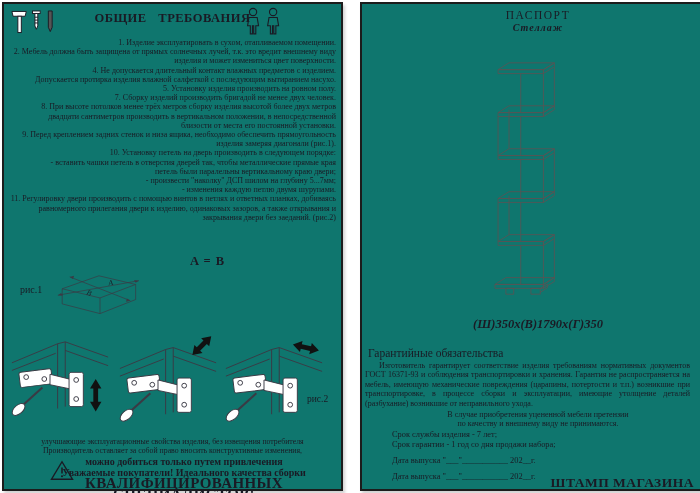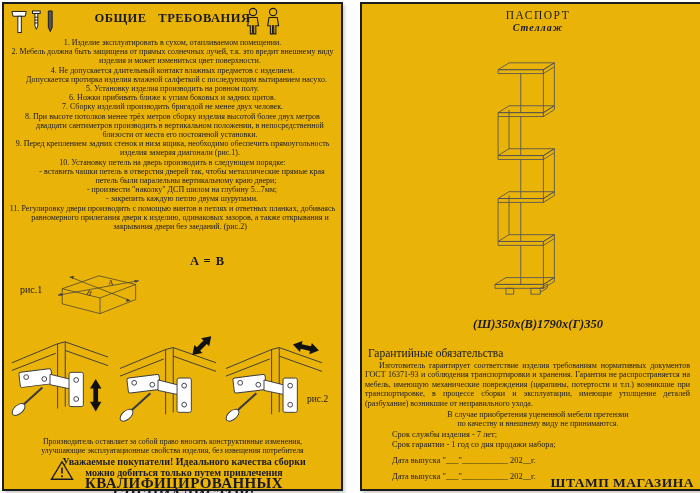--- a/index.html
+++ b/index.html
@@ -2,29 +2,29 @@
 <html><head>
 <meta charset="utf-8">
 <style>
   html,body{margin:0;padding:0;}
   body{
     width:700px;height:493px;position:relative;overflow:hidden;
     background:#ffffff;color:#1a1a24;
     font-family:"Liberation Serif","DejaVu Serif",serif;
   }
   .page{
-    position:absolute;top:2px;background:#eab308;border:2px solid #1c1c1c;
+    position:absolute;top:2px;background:#0f766e;border:2px solid #1c1c1c;
     box-shadow:2px 3px 3px rgba(0,0,0,.18);
   }
   #page-left{left:2px;width:337px;height:485px;}
   #page-right{left:360px;width:334px;height:485px;padding-left:6px;}
   .abs{position:absolute;}
   
   .gen-title{width:100%;text-align:center;top:7px;font-weight:bold;font-size:12.5px;word-spacing:8px;letter-spacing:.5px;}
-  .req-list{top:34px;left:5px;width:327px;font-size:8px;line-height:9.2px;text-align:center;}
+  .req-list{top:34px;left:5px;width:327px;font-size:8px;line-height:9.2px;text-align:right;}
   .li{padding-left:15px;text-indent:-15px;}
   .cont{padding-left:8px;}
   .dash{padding-left:27px;text-indent:-8px;}
   .fig-label{font-size:10px;}
   .ab-eq{font-size:12.5px;font-weight:bold;letter-spacing:1px;}
   .note{top:433px;width:100%;text-align:center;font-size:7.8px;line-height:9px;}
   .warn-text{top:453px;left:40px;width:280px;text-align:center;font-weight:bold;font-size:10px;line-height:10.5px;}
   .warn-text .caps{font-size:15px;letter-spacing:.4px;}
   
   .passport{top:5px;width:100%;text-align:center;font-size:11.5px;letter-spacing:1.5px;}
@@ -70,28 +70,27 @@
       </g>
     </svg>
   </span>
 
   <div class="abs req-list">
     <div class="li">1. Изделие эксплуатировать в сухом, отапливаемом помещении.</div>
     <div class="li">2. Мебель должна быть защищена от прямых солнечных лучей, т.к. это вредит внешнему виду изделия и может измениться цвет поверхности.</div>
     <div class="li">4. Не допускается длительный контакт влажных предметов с изделием.</div>
     <div class="cont">Допускается протирка изделия влажной салфеткой с последующим вытиранием насухо.</div>
     <div class="li">5. Установку изделия производить на ровном полу.</div>
-    <div class="li">6. Ножки прибивать ближе к углам боковых и задних щитов.</div>
     <div class="li">7. Сборку изделий производить бригадой не менее двух человек.</div>
     <div class="li">8. При высоте потолков менее трёх метров сборку изделия высотой более двух метров двадцати сантиметров производить в вертикальном положении, в непосредственной близости от места его постоянной установки.</div>
     <div class="li">9. Перед креплением задних стенок и низа ящика, необходимо обеспечить прямоугольность изделия замеряя диагонали (рис.1).</div>
     <div class="li">10. Установку петель на дверь производить в следующем порядке:</div>
     <div class="dash">- вставить чашки петель в отверстия дверей так, чтобы металлические прямые края петель были паралельны вертикальному краю двери;</div>
     <div class="dash">- произвести "наколку" ДСП шилом на глубину 5...7мм;</div>
-    <div class="dash">- закрепить каждую петлю двумя шурупами.</div>
+    <div class="dash">- изменения каждую петлю двумя шурупами.</div>
     <div class="li">11. Регулировку двери производить с помощью винтов в петлях и ответных планках, добиваясь равномерного прилегания двери к изделию, одинаковых зазоров, а также открывания и закрывания двери без заеданий. (рис.2)</div>
   </div>
 
   <span class="abs" style="left:42px;top:248px;">
     <svg width="108" height="80" viewBox="0 0 200 92">
       <g stroke="#3a3a44" stroke-width="1.3" fill="none">
         <path d="M30,40 L98,16 L166,32 L100,57 Z"></path>
         <path d="M30,40 L30,68 L100,86 L100,57"></path>
         <path d="M100,86 L166,60 L166,32"></path>
         <line x1="22" y1="52" x2="172" y2="25"></line>
@@ -184,34 +183,34 @@
         <line x1="34" y1="66" x2="14" y2="84" stroke-width="2.2"></line>
         <ellipse cx="9" cy="89" rx="8" ry="4.5" transform="rotate(-41 9 89)" fill="#fff"></ellipse>
       </g>
       <path transform="translate(86,18) rotate(103)" fill="#111" d="M0,-14 L6,-5 H2.5 V5 H6 L0,14 L-6,5 H-2.5 V-5 H-6 Z"></path>
     </svg>
   </span>
 
   <span class="abs fig-label" style="left:303px;top:390px;font-size:9.5px;">рис.2</span>
 
   <div class="abs note">
+    <div>улучшающие эксплуатационные свойства изделия, без извещения потребителя</div>
     <div>Производитель оставляет за собой право вносить конструктивные изменения,</div>
-    <div>улучшающие эксплуатационные свойства изделия, без извещения потребителя</div>
   </div>
 
   <span class="abs" style="left:46px;top:456px;">
     <svg width="24" height="21" viewBox="0 0 26 24">
       <path d="M13,2 L25,22 H1 Z" fill="none" stroke="#1a1a24" stroke-width="1.6"></path>
       <line x1="13" y1="8.5" x2="13" y2="15.5" stroke="#1a1a24" stroke-width="1.8"></line>
       <circle cx="13" cy="18.6" r="1.2" fill="#1a1a24"></circle>
     </svg>
   </span>
   <div class="abs warn-text">
+    <div>можно добиться только путем привлечения</div>
     <div>Уважаемые покупатели! Идеального качества сборки</div>
-    <div>можно добиться только путем привлечения</div>
     <div class="caps">КВАЛИФИЦИРОВАННЫХ СПЕЦИАЛИСТОВ!</div>
   </div>
 </div>
 
 <div class="page" id="page-right">
 
   <div class="abs passport">ПАСПОРТ</div>
   <div class="abs product">Стеллаж</div>
 
   <span class="abs" style="left:122px;top:52px;">

